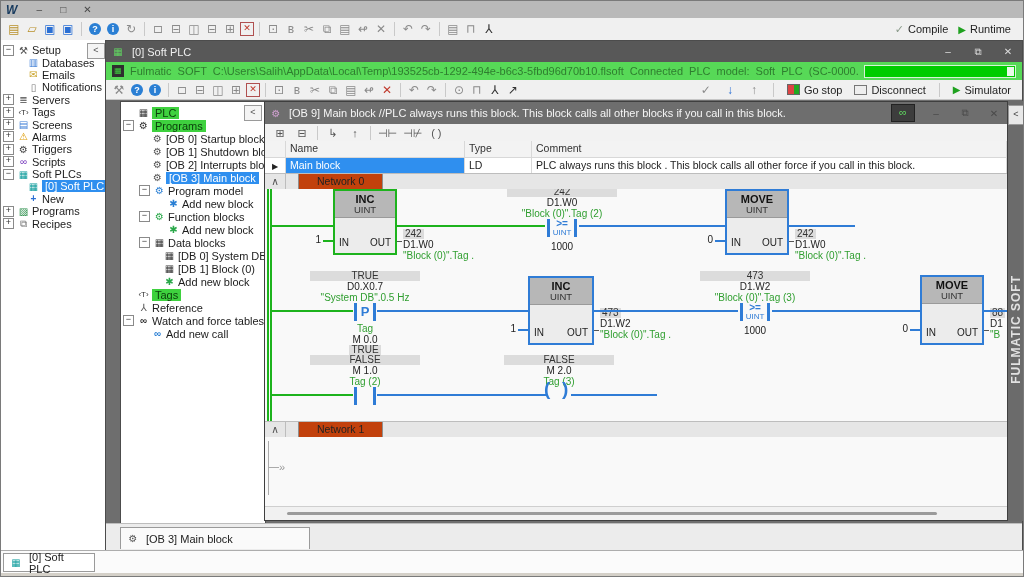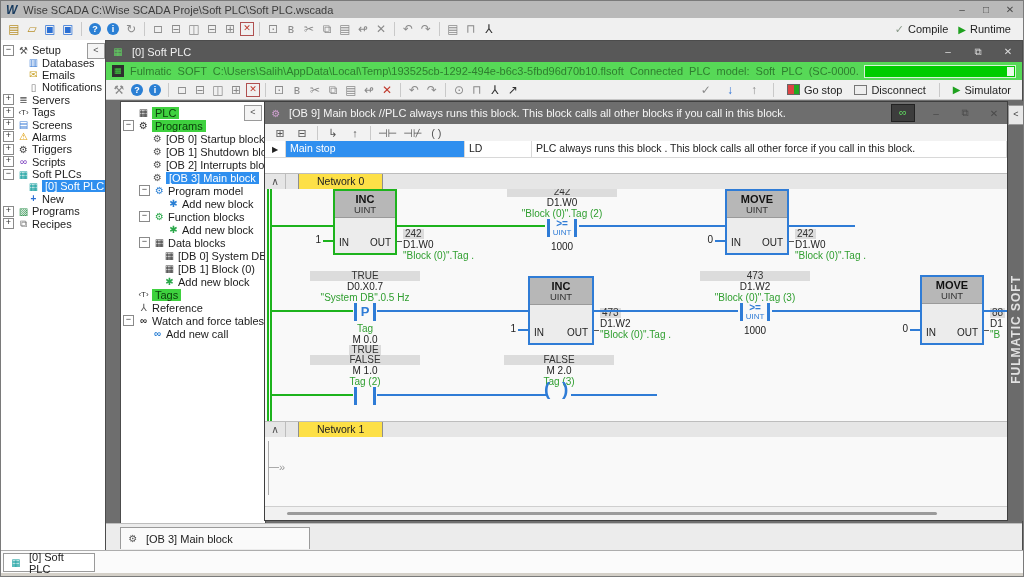--- a/index.html
+++ b/index.html
@@ -78,21 +78,21 @@
   .tc.n{width:170px;flex:none}
   .tc.t{width:58px;flex:none}
   .tc.c{flex:1}
   .trw.hd{background:#f3f3f3;color:#333}
   .seln{background:#2f8fef;color:#fff}
   .rowmark{font-size:8px;color:#222}
   
   .netbar{position:absolute;left:0;right:0;height:16px;background:#e6e6e6;border-top:1px solid #bdbdbd;
           border-bottom:1px solid #bdbdbd;display:flex;align-items:stretch;font-size:10.5px}
   .caret{width:20px;border-right:1px solid #bdbdbd;text-align:center;line-height:15px;color:#555;flex:none}
-  .nettab{background:#fde047;border-left:1px solid #8f8f8f;border-right:1px solid #8f8f8f;
+  .nettab{background:#c2410c;border-left:1px solid #8f8f8f;border-right:1px solid #8f8f8f;
           margin-left:12px;padding:0 18px;line-height:15px;color:#222}
   .canvas{position:absolute;left:0;right:0;background:#f9f9f9;overflow:hidden}
   
   .vrail{position:absolute;left:2px;top:0;bottom:0;width:5px;border-left:2px solid #1db31d;
          border-right:2px solid #1db31d;box-sizing:border-box}
   .wire{position:absolute;height:2px}
   .wire.g{background:#1db31d}.wire.b{background:#2f7cd6}.wire.dk{background:#555;height:1px}
   .fb{position:absolute;border:2px solid;background:#ececec;box-sizing:border-box}
   .fb.green{border-color:#1db31d}.fb.blue{border-color:#2f7cd6}
   .fbh{height:26px;background:#b7b7b7;border-bottom:1px solid #9a9a9a;text-align:center;
@@ -139,21 +139,20 @@
         display:flex;align-items:center;gap:5px;padding:0 6px;box-sizing:border-box}
   .statstrip{position:absolute;left:0;bottom:0;right:0;height:3px;background:#d4d0c8}
 </style>
 </head>
 <body>
 
 <div class="stage">
 
   <div class="titlebar">
     <span class="logo">W</span>
-    <span class="tbtitle">Wise SCADA C:\Wise SCADA Proje\Soft PLC\Soft PLC.wscada</span>
     <span class="wc">–</span>
     <span class="wc">□</span>
     <span class="wc">✕</span>
   </div>
 
   <div class="maintb">
     <span class="ti gold">▤</span>
     <span class="ti gold">▱</span>
     <span class="ti blu">▣</span>
     <span class="ti blu">▣</span>
@@ -429,25 +428,31 @@
         <span class="sep"></span>
         <span class="ti dk">↳</span>
         <span class="ti dk">↑</span>
         <span class="sep"></span>
         <span class="ti dk">⊣⊢</span>
         <span class="ti dk">⊣⊬</span>
         <span class="ti dk">( )</span>
       </div>
 
       <div class="lwtable">
+        <div class="trw hd">
+          <div class="tc m"></div>
+          <div class="tc n">Name</div>
+          <div class="tc t">Type</div>
+          <div class="tc c">Comment</div>
+        </div>
         <div class="trw">
           <div class="tc m">
             <span class="rowmark">▶</span>
           </div>
-          <div class="tc n seln">Main stop</div>
+          <div class="tc n seln">Main block</div>
           <div class="tc t">LD</div>
           <div class="tc c">PLC always runs this block . This block calls all other force if you call in this block.</div>
         </div>
       </div>
 
       <div class="netbar" style="top:71px">
         <span class="caret">∧</span>
         <span class="nettab">Network 0</span>
       </div>
 

